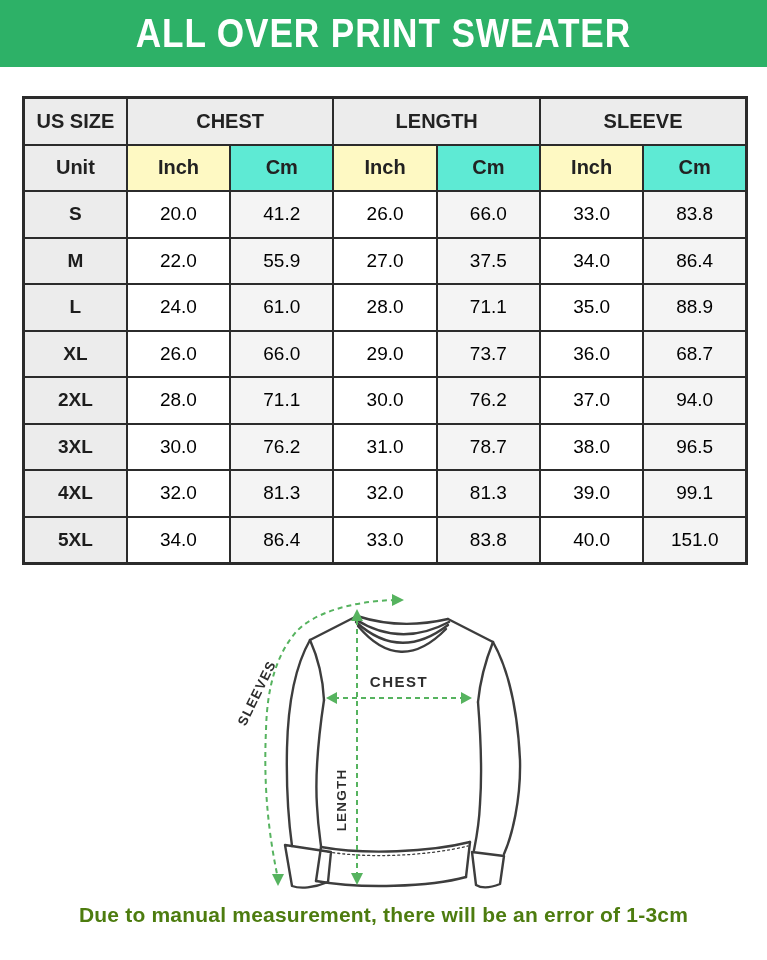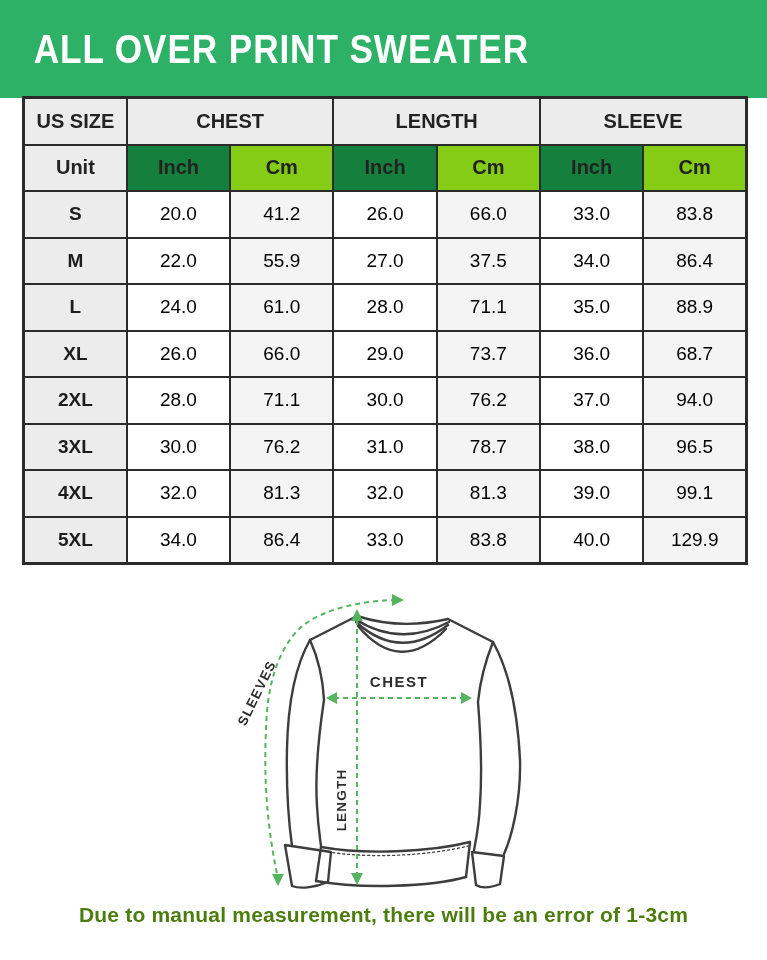--- a/index.html
+++ b/index.html
@@ -2,40 +2,40 @@
 <html><head>
 <meta charset="utf-8">
 <style>
   html,body { margin:0; padding:0; }
   body {
     width:767px; height:960px; position:relative; background:#ffffff;
     font-family:"Liberation Sans", sans-serif; overflow:hidden;
   }
   
   .banner {
-    position:absolute; top:0; left:0; width:767px; height:98px;
-    background:#2db167; display:flex; align-items:center; justify-content:flex-start;
+    position:absolute; top:0; left:0; width:767px; height:67px;
+    background:#2db167; display:flex; align-items:center; justify-content:center;
   }
   .banner h1 {
     margin:0; color:#ffffff; font-size:40px; font-weight:bold;
     letter-spacing:1px; transform:scaleX(0.88); white-space:nowrap;
   }
   
   table.size-table {
     position:absolute; top:96px; left:22px; width:723px;
     border-collapse:collapse; table-layout:fixed;
     border:3px solid #2b2b2b;
   }
   .size-table th, .size-table td {
     border:2px solid #2b2b2b; text-align:center; vertical-align:middle;
     height:44.5px; padding:0; font-size:19px; color:#222;
   }
   .size-table thead th { font-weight:bold; background:#ececec; font-size:20px; }
-  .size-table thead tr.unit-row th.u-inch { background:#15803d; }
-  .size-table thead tr.unit-row th.u-cm   { background:#84cc16; }
+  .size-table thead tr.unit-row th.u-inch { background:#fef9c3; }
+  .size-table thead tr.unit-row th.u-cm   { background:#5eead4; }
   .size-table tbody th {
     font-weight:bold; background:#ececec; font-size:19px; color:#1d1d1d;
   }
   .size-table td { font-weight:normal; color:#000000; background:#ffffff; }
   .size-table td.cm { background:#f4f4f4; }
   
   .diagram {
     position:absolute; top:588px; left:0; width:767px; height:330px;
   }
   
@@ -143,21 +143,21 @@
         <td class="inch">39.0</td>
         <td class="cm">99.1</td>
       </tr>
       <tr>
         <th>5XL</th>
         <td class="inch">34.0</td>
         <td class="cm">86.4</td>
         <td class="inch">33.0</td>
         <td class="cm">83.8</td>
         <td class="inch">40.0</td>
-        <td class="cm">129.9</td>
+        <td class="cm">151.0</td>
       </tr>
     </tbody>
 </table>
 
 <div class="diagram">
   <svg width="767" height="330" viewBox="0 0 767 330" xmlns="http://www.w3.org/2000/svg">
 
     <g stroke="#3d3d3d" stroke-width="2.4" fill="none" stroke-linecap="round" stroke-linejoin="round">
 
       <path d="M357,28 Q400,42 448,31"></path>

